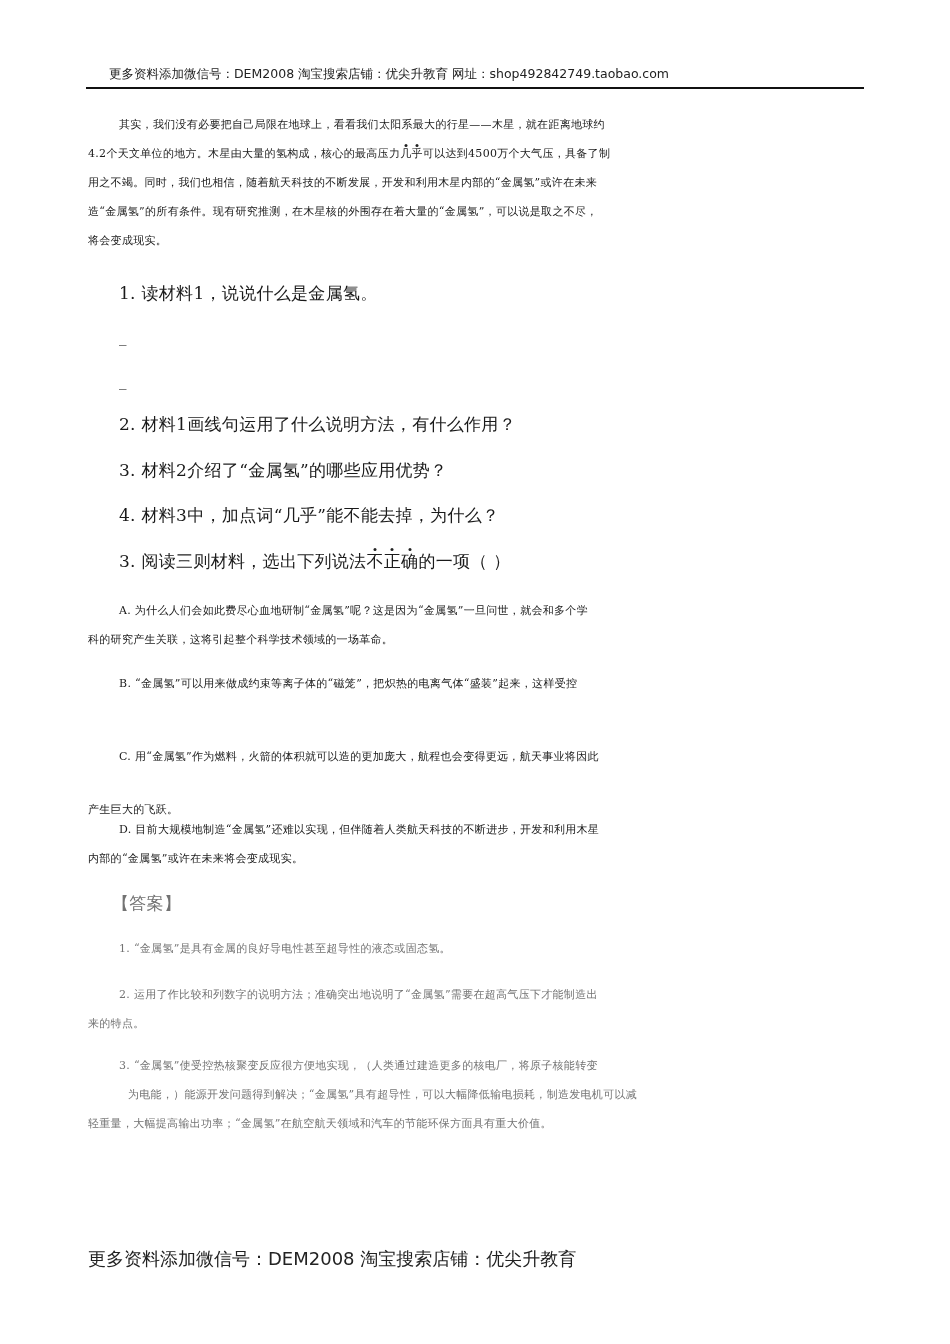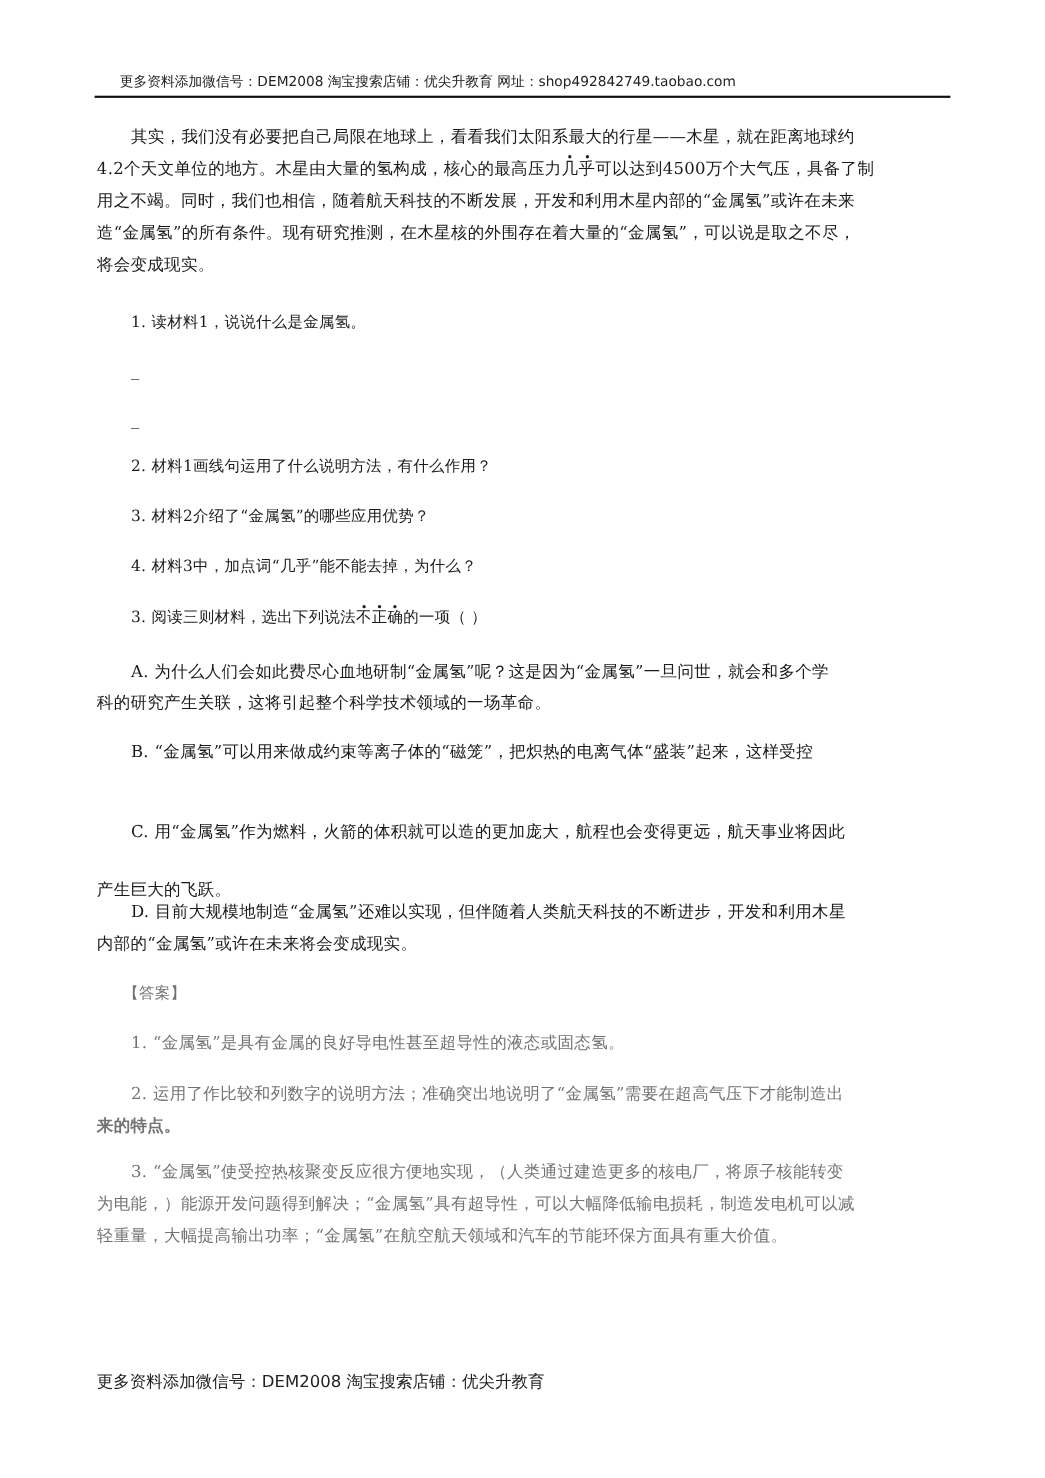--- a/index.html
+++ b/index.html
@@ -11,34 +11,34 @@
   .header {
     position: absolute; left: 0; top: 66px; width: 778px;
     text-align: center; font-family: "DejaVu Sans", "Liberation Sans", sans-serif;
     font-size: 12.5px; color: #222;
   }
   .header-rule {
     position: absolute; left: 86px; top: 87px; width: 778px; height: 2px; background: #111;
   }
   .p {
     position: absolute; left: 88px; width: 772px;
-    font-size: 15px; line-height: 29px; letter-spacing: 0.3px;
+    font-size: 11px; line-height: 29px; letter-spacing: 0.3px;
   }
   .indent { text-indent: 31px; }
-  .q { position: absolute; left: 119px; font-size: 14px; line-height: 22px; letter-spacing: 0.3px; }
+  .q { position: absolute; left: 119px; font-size: 17px; line-height: 22px; letter-spacing: 0.3px; }
   .blank { position: absolute; left: 119px; font-size: 15px; }
   .dot { position: relative; }
   .dot::before {
     content: ""; position: absolute; left: 50%; top: -3px; width: 3px; height: 3px;
     background: #222; border-radius: 50%; transform: translateX(-50%);
   }
   .red { color: #737373; }
   .footer {
     position: absolute; left: 88px; top: 1247px;
-    font-family: "DejaVu Sans", "Liberation Sans", sans-serif; font-size: 15px; color: #222;
+    font-family: "DejaVu Sans", "Liberation Sans", sans-serif; font-size: 18px; color: #222;
   }
 </style>
 </head>
 <body>
 
 <div class="header">更多资料添加微信号：DEM2008  淘宝搜索店铺：优尖升教育  网址：shop492842749.taobao.com</div>
 <div class="header-rule"></div>
 
 <div class="p indent" style="top:110px;">
   <div>其实，我们没有必要把自己局限在地球上，看看我们太阳系最大的行星——木星，就在距离地球约</div>
@@ -69,21 +69,21 @@
 </div>
 <div class="p indent" style="top:815px;">
   <div>D. 目前大规模地制造“金属氢”还难以实现，但伴随着人类航天科技的不断进步，开发和利用木星</div>
   <div style="text-indent:0;">内部的“金属氢”或许在未来将会变成现实。</div>
 </div>
 
 <div class="q red" style="top:892px; left:112px;">【答案】</div>
 <div class="p indent red" style="top:934px;">1. “金属氢”是具有金属的良好导电性甚至超导性的液态或固态氢。</div>
 <div class="p indent red" style="top:980px;">
   <div>2. 运用了作比较和列数字的说明方法；准确突出地说明了“金属氢”需要在超高气压下才能制造出</div>
-  <div style="text-indent:0;font-weight:bold;">来的特点。</div>
+  <div style="text-indent:0;">来的特点。</div>
 </div>
 <div class="p indent red" style="top:1051px;">
   <div>3. “金属氢”使受控热核聚变反应很方便地实现，（人类通过建造更多的核电厂，将原子核能转变</div>
-  <div style="text-indent:0;">为电能，）能源开发问题得到解决；“金属氢”具有超导性，可以大幅降低输电损耗，制造发电机可以减</div>
+  <div style="text-indent:0;margin-left:40px;">为电能，）能源开发问题得到解决；“金属氢”具有超导性，可以大幅降低输电损耗，制造发电机可以减</div>
   <div style="text-indent:0;">轻重量，大幅提高输出功率；“金属氢”在航空航天领域和汽车的节能环保方面具有重大价值。</div>
 </div>
 
 <div class="footer">更多资料添加微信号：DEM2008    淘宝搜索店铺：优尖升教育</div>
 
 </body></html>

